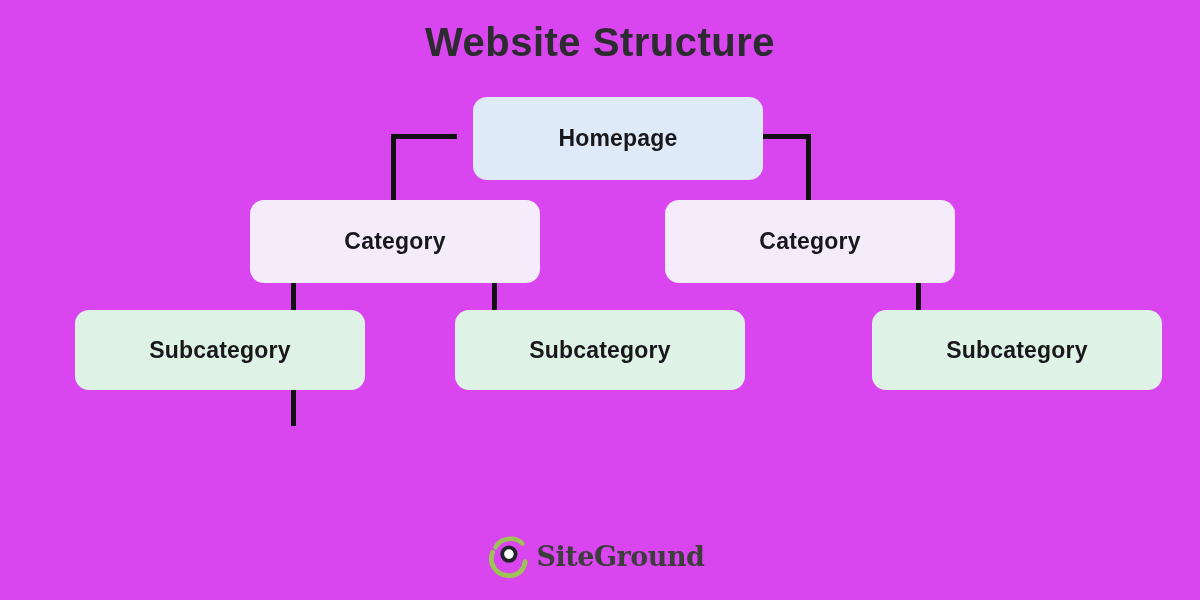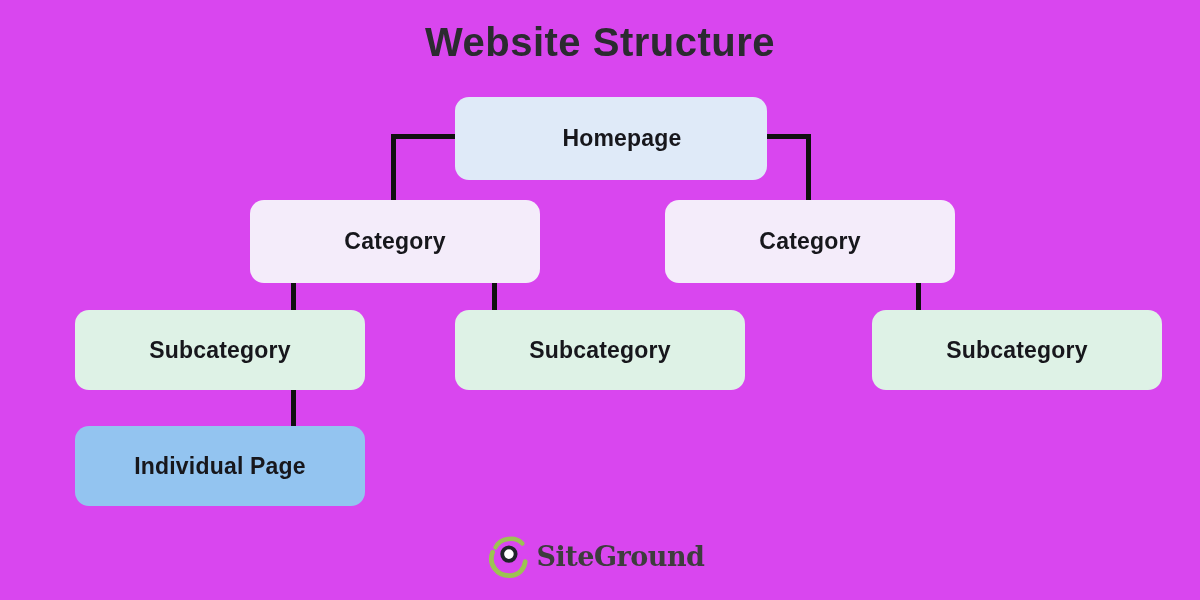--- a/index.html
+++ b/index.html
@@ -28,21 +28,21 @@
     position:absolute;
     display:flex;
     align-items:center;
     justify-content:center;
     border-radius:14px;
     font-size:23px;
     font-weight:700;
     color:#17171c;
     letter-spacing:0.2px;
   }
-  .node-homepage   {left:455px; top:97px;  width:290px; height:83px; background:#dfeaf8;padding-left:22px;}
+  .node-homepage   {left:473px; top:97px;  width:290px; height:83px; background:#dfeaf8;}
   .node-cat-left   {left:250px; top:200px; width:290px; height:83px; background:#f4ecfa;}
   .node-cat-right  {left:665px; top:200px; width:290px; height:83px; background:#f4ecfa;}
   .node-sub-1      {left:75px;  top:310px; width:290px; height:80px; background:#def2e6;}
   .node-sub-2      {left:455px; top:310px; width:290px; height:80px; background:#def2e6;}
   .node-sub-3      {left:872px; top:310px; width:290px; height:80px; background:#def2e6;}
   .node-individual {left:75px;  top:426px; width:290px; height:80px; background:#93c4f0;}
 
   .connector{
     position:absolute;
     background:#101010;
@@ -100,23 +100,20 @@
   </div>
   <div class="node node-sub-1">
     <span>Subcategory</span>
   </div>
   <div class="node node-sub-2">
     <span>Subcategory</span>
   </div>
   <div class="node node-sub-3">
     <span>Subcategory</span>
   </div>
-  <div class="node node-individual">
-    <span>Individual Page</span>
-  </div>
 
   <div class="brand-footer">
     <svg class="brand-icon" width="46" height="46" viewBox="0 0 48 48" aria-hidden="true">
       <path d="M12 15 C17 5 33 3 40 11" fill="none" stroke="#9cc353" stroke-width="4.5" stroke-linecap="round"></path>
       <path d="M9 20 C4 33 14 45 27 44.5 C36 44 42 38 43 30" fill="none" stroke="#9cc353" stroke-width="5" stroke-linecap="round"></path>
       <circle cx="26" cy="22" r="7" fill="#ffffff" stroke="#20252b" stroke-width="4"></circle>
     </svg>
     <span class="brand-name">SiteGround</span>
   </div>
 

